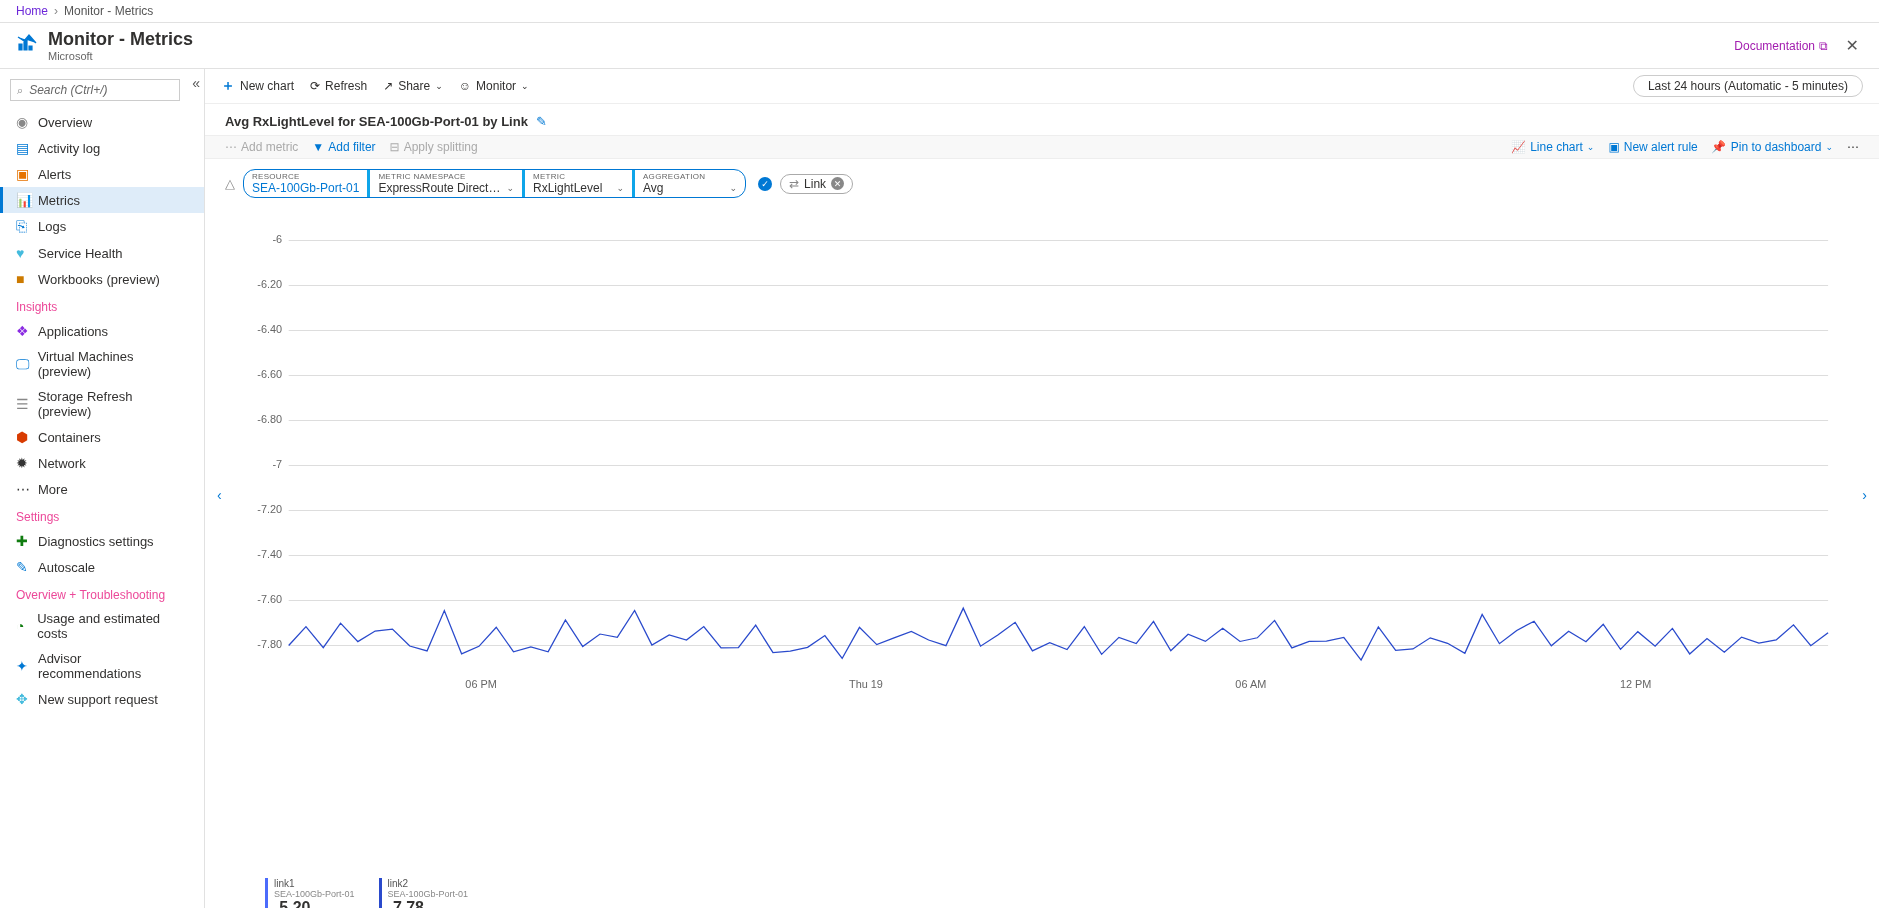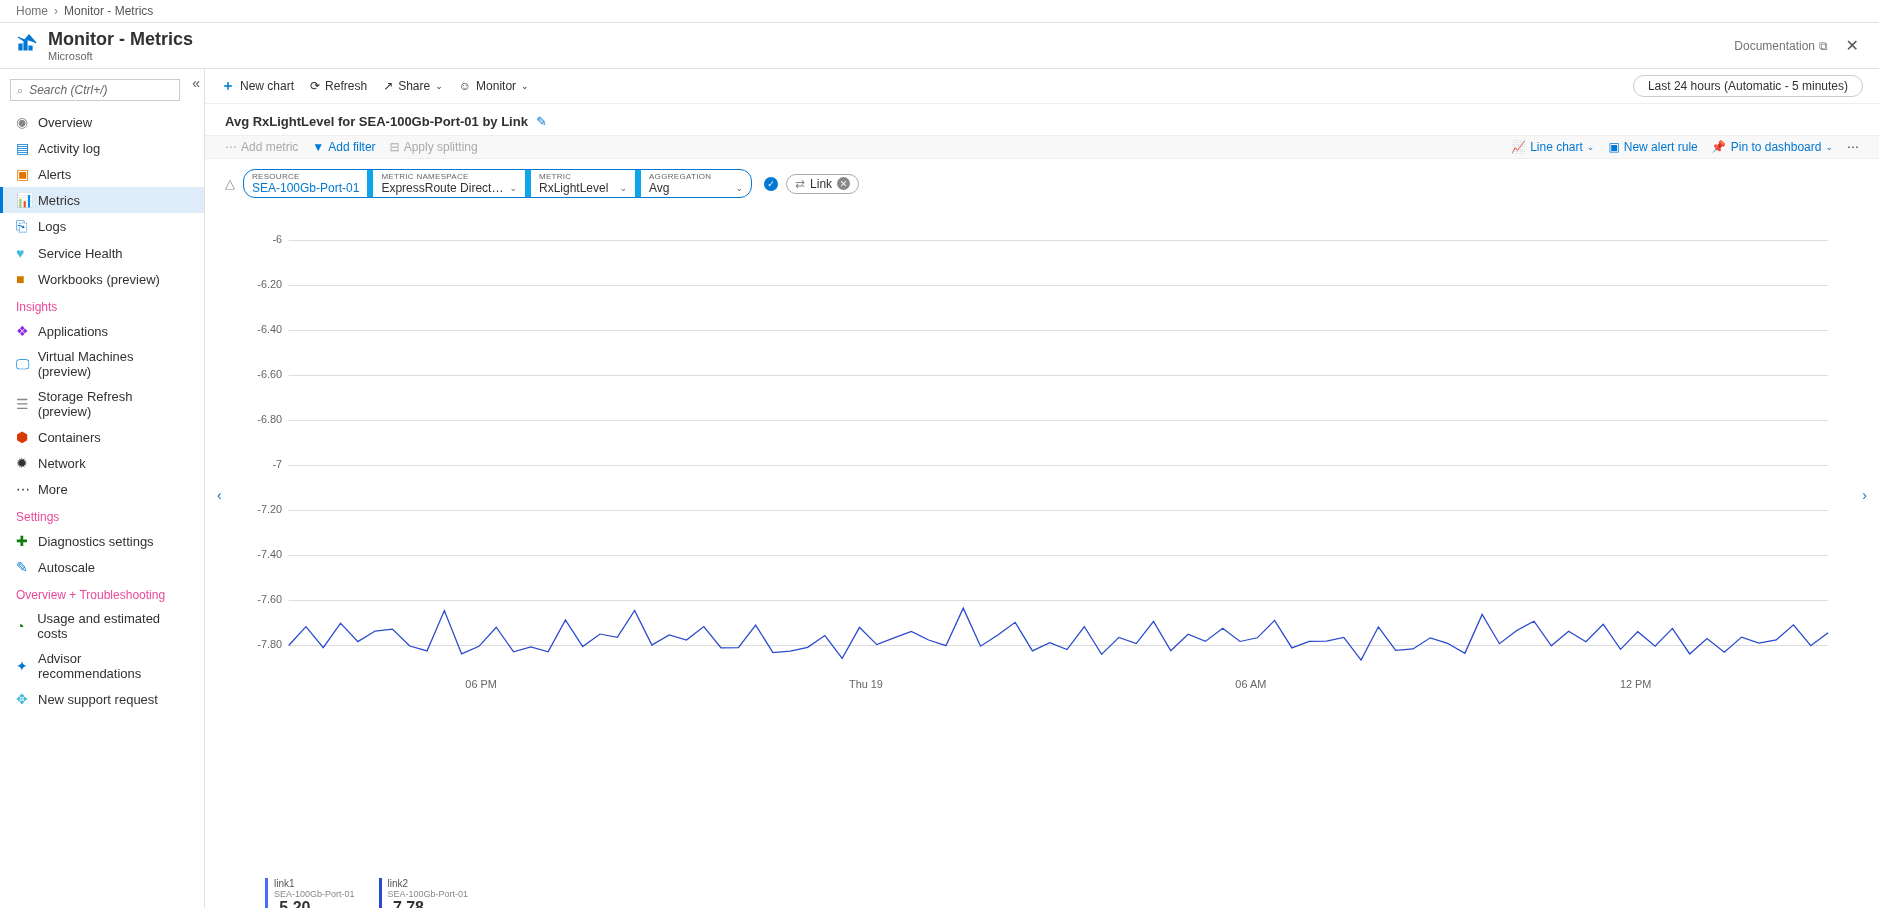--- a/index.html
+++ b/index.html
@@ -1,30 +1,30 @@
 <!DOCTYPE html>
 <html><head>
 <meta charset="utf-8">
 <style>
 * { box-sizing: border-box; margin: 0; padding: 0; }
 body { font-family: "Segoe UI", -apple-system, sans-serif; font-size: 13px; color: #323130; background: #fff; overflow: hidden; }
 
 
 .breadcrumb { display: flex; align-items: center; padding: 4px 16px; font-size: 12px; border-bottom: 1px solid #e1e1e1; }
-.breadcrumb a { color: #737373; text-decoration: none; cursor: pointer; }
+.breadcrumb a { color: #6d28d9; text-decoration: none; cursor: pointer; }
 .breadcrumb .sep { margin: 0 6px; color: #888; }
 .breadcrumb .current { color: #555; }
 
 
 .header { display: flex; align-items: center; padding: 6px 16px; border-bottom: 1px solid #e1e1e1; }
 .header-icon { margin-right: 8px; color: #0078d4; }
 .header-title { font-size: 18px; font-weight: 600; }
 .header-sub { font-size: 11px; color: #666; }
 .header-spacer { flex: 1; }
-.doc-link { color: #737373; text-decoration: none; font-size: 12px; cursor: pointer; display:flex; align-items:center; gap:4px;}
+.doc-link { color: #a21caf; text-decoration: none; font-size: 12px; cursor: pointer; display:flex; align-items:center; gap:4px;}
 .close-btn { margin-left: 14px; font-size: 16px; color: #555; cursor: pointer; padding:4px;}
 
 .layout { display: flex; height: calc(100vh - 56px); }
 
 
 .sidebar { width: 205px; border-right: 1px solid #e1e1e1; overflow-y: auto; position: relative; }
 .collapse-btn { position: absolute; top: 6px; right: 4px; font-size: 14px; color: #555; cursor: pointer; }
 .search-box { margin: 10px 10px 8px; height: 22px; border: 1px solid #ccc; display: flex; align-items: center; padding: 0 6px; font-style: italic; color: #666; font-size: 12px; width: 170px; cursor:text;}
 .search-box .ic { margin-right: 6px; font-style: normal; color:#888; font-size:11px;}
 .nav-section-header { padding: 8px 16px 4px; color: #ec4899; font-size: 12px; }
@@ -47,21 +47,21 @@
 .edit-pencil { color: #0078d4; cursor: pointer; font-size:13px;}
 
 .metric-bar { display: flex; align-items: center; padding: 4px 20px; gap: 14px; background: #f8f8f8; border-top:1px solid #eee; border-bottom:1px solid #eee;}
 .mb-btn { display: flex; align-items: center; gap: 4px; font-size: 12px; cursor: pointer; }
 .mb-btn.disabled { color: #aaa; cursor: default; }
 .mb-btn.primary { color: #0078d4; }
 .mb-spacer { flex: 1; }
 
 .selector-row { padding: 10px 20px; display: flex; align-items: center; gap: 8px; flex-wrap:wrap;}
 .sel-box { display:flex; border:1px solid #0078d4; border-radius:12px; overflow:hidden; }
-.sel-field { display:flex; flex-direction:column; padding:2px 8px; border-right:6px solid #0ea5e9; min-width:110px; position:relative;}
+.sel-field { display:flex; flex-direction:column; padding:2px 8px; border-right:3px solid #0ea5e9; min-width:110px; position:relative;}
 .sel-field:last-child { border-right:none;justify-content:space-between;}
 .sel-label { font-size:8px; text-transform:uppercase; color:#666; letter-spacing:0.3px;}
 .sel-value { font-size:12px; color:#0078d4; display:flex; justify-content:space-between; align-items:center;}
 .sel-value .dd { color:#666; font-size:9px; margin-left:6px;}
 .sel-value.plain { color:#333;}
 .check-badge { background:#0078d4; color:#fff; border-radius:50%; width:14px; height:14px; font-size:9px; display:flex; align-items:center; justify-content:center; margin-left:4px;}
 .link-chip { border:1px solid #aaa; border-radius:12px; padding:2px 8px 2px 8px; display:flex; align-items:center; gap:5px; font-size:12px; cursor:pointer;}
 .link-chip .close { background:#888; color:#fff; border-radius:50%; width:13px; height:13px; font-size:9px; display:flex; align-items:center; justify-content:center;}
 .nav-arrow { position:absolute; top:50%; transform:translateY(-50%); color:#0078d4; cursor:pointer; padding:6px; font-size:14px;}
 .nav-arrow.left { left:6px; }

